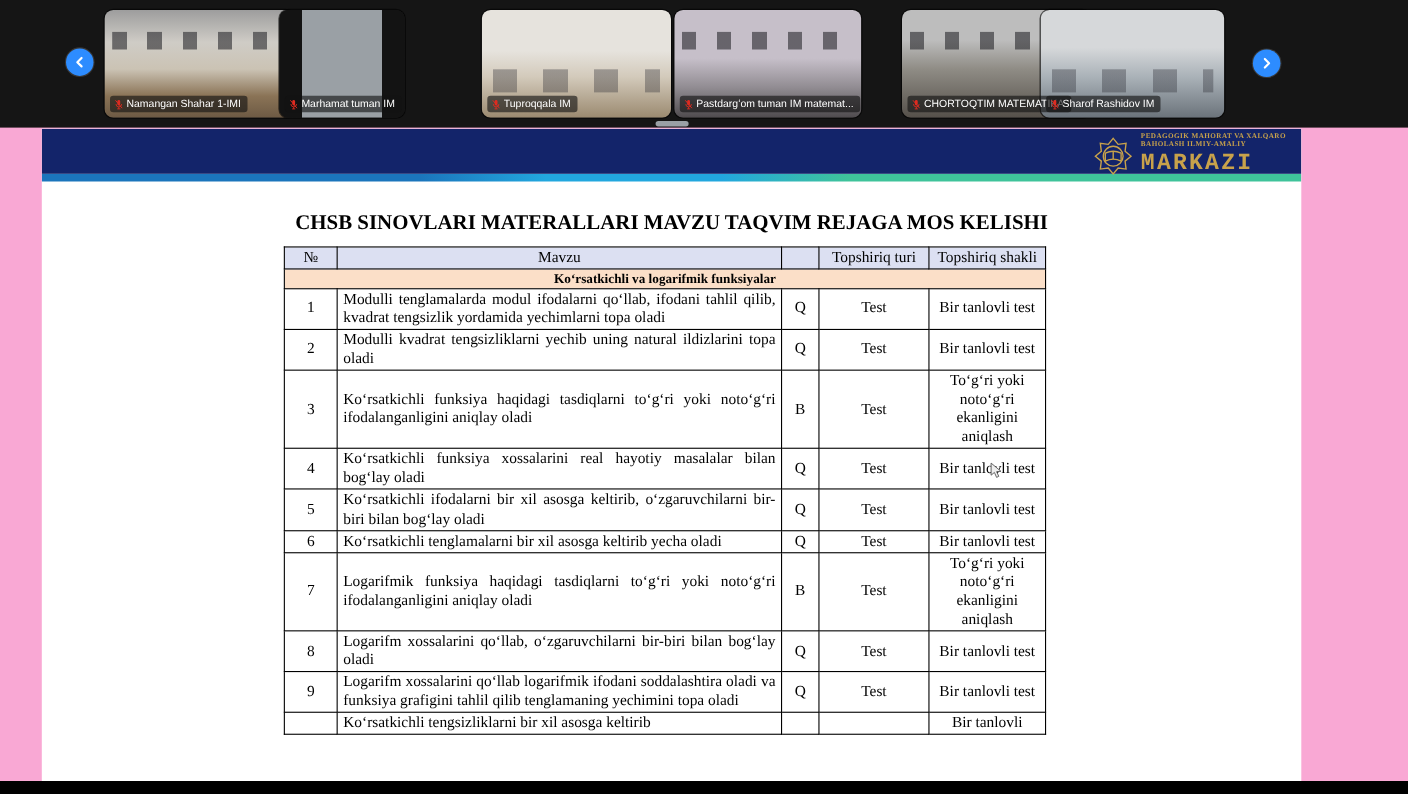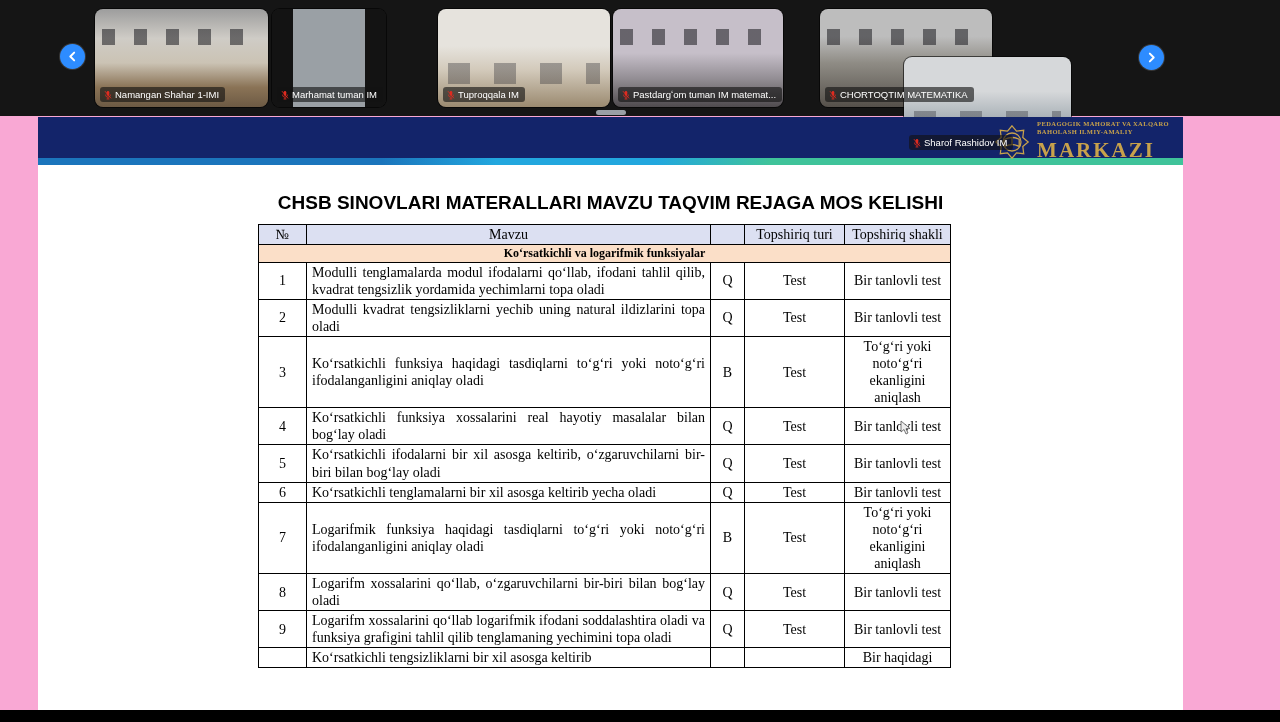--- a/index.html
+++ b/index.html
@@ -7,25 +7,25 @@
          font-family:"Liberation Sans",sans-serif;}
   
   #filmstrip{position:absolute;left:0;top:0;width:1280px;height:116px;background:#151515;}
   .nav-btn{position:absolute;width:25px;height:25px;border-radius:50%;background:#2D8CFF;
            display:flex;align-items:center;justify-content:center;cursor:pointer;box-shadow:0 0 0 1px rgba(255,255,255,.15);}
   #nav-prev{left:60px;top:44px;} #nav-next{left:1139px;top:45px;}
   .nav-btn svg{display:block;}
   .tile{position:absolute;top:9px;height:98px;border-radius:8px;overflow:hidden;background:#1d1d1d;
         box-shadow:0 0 0 1px rgba(0,0,0,.6);cursor:pointer;}
   .tile:nth-child(1){left:95px;width:173px;}
-  .tile:nth-child(2){left:272px;width:114px;}
+  .tile:nth-child(2){left:254px;width:114px;}
   .tile:nth-child(3){left:438px;width:172px;}
   .tile:nth-child(4){left:613px;width:170px;}
   .tile:nth-child(5){left:820px;width:172px;}
-  .tile:nth-child(6){left:904px;width:167px;margin-top:48px;}
+  .tile:nth-child(6){left:946px;width:167px;}
   .video{position:absolute;inset:0;}
   .v1 .video{background:linear-gradient(180deg,#9d9d9d 0%,#cfccc6 30%,#cbc3b4 55%,#8a7356 80%,#6d5a44 100%);}
   .v2 .video{background:linear-gradient(90deg,#131313 0 18%,#9aa0a5 18% 82%,#131313 82%),#131313;}
   .v3 .video{background:linear-gradient(180deg,#e6e3dd 0 38%,#d3cabb 62%,#9b8a70 100%);}
   .v4 .video{background:linear-gradient(180deg,#c6bfc9 0 45%,#918c92 72%,#4f4b4e 100%);}
   .v5 .video{background:linear-gradient(180deg,#bdbdbd 0 28%,#8f8c85 55%,#55504a 100%);}
   .v6 .video{background:linear-gradient(180deg,#d6d8da 0 35%,#aab2b8 62%,#6b737b 100%);}
   .v1 .video::after,.v4 .video::after,.v5 .video::after{content:"";position:absolute;top:20%;left:4%;right:4%;height:17%;
       background:repeating-linear-gradient(90deg,rgba(25,25,30,.55) 0 13px,transparent 13px 32px);}
   .v3 .video::after,.v6 .video::after{content:"";position:absolute;top:55%;left:6%;right:6%;height:22%;
@@ -36,22 +36,22 @@
   #drag-handle{position:absolute;left:596px;top:110px;width:30px;height:5px;border-radius:3px;background:#9aa0a6;cursor:grab;}
   
   #doc{position:absolute;left:38px;top:117px;width:1145px;height:593px;background:#ffffff;overflow:hidden;}
   #banner{height:41px;background:#13246A;position:relative;}
   #stripe{height:7px;background:linear-gradient(90deg,#1B75BC 0%,#1B75BC 30%,#22A7DE 40%,#22A7DE 54%,#3FC39A 64%,#3FC39A 100%);}
   #logo{position:absolute;right:14px;top:3px;display:flex;align-items:center;gap:7px;}
   #logo .org{display:flex;flex-direction:column;line-height:1.25;}
   #logo .org .small{font-size:6.5px;letter-spacing:.4px;color:#C8A24B;font-weight:bold;
         font-family:"Liberation Serif",serif;}
   #logo .org .big{font-size:21px;font-weight:bold;letter-spacing:2px;color:#C8A24B;
-        font-family:Liberation Serif, serif;margin-top:1px;}
-  #page-title{margin-top:26px;text-align:center;font-family:Liberation Sans, sans-serif;
+        font-family:Liberation Mono, monospace;margin-top:1px;}
+  #page-title{margin-top:26px;text-align:center;font-family:Liberation Serif, serif;
         font-weight:bold;font-size:19px;line-height:24px;color:#000;}
   table#topics{border-collapse:collapse;margin:9px 0 0 220px;width:692px;table-layout:fixed;
         font-family:"Liberation Serif",serif;font-size:14px;color:#000;}
   #topics th,#topics td{border:1px solid #000;padding:1px 5px;vertical-align:middle;line-height:1.22;}
   #topics thead th{background:#DCE0F2;font-weight:normal;text-align:center;}
   .section-row td{background:#FBDFC8;font-weight:bold;text-align:center;font-size:12px;padding:2px 4px;}
   td.c-no,td.c-belgi,td.c-turi,td.c-shakli{text-align:center;}
   td.c-mavzu{text-align:justify;}
   
   #bottom-bar{position:absolute;left:0;top:710px;width:1280px;height:12px;background:#000;}
@@ -250,21 +250,21 @@
     <td class="c-mavzu">Logarifm xossalarini qoʻllab logarifmik ifodani soddalashtira oladi va funksiya grafigini tahlil qilib tenglamaning yechimini topa oladi</td>
     <td class="c-belgi">Q</td>
     <td class="c-turi">Test</td>
     <td class="c-shakli">Bir tanlovli test</td>
   </tr>
           <tr>
     <td class="c-no"></td>
     <td class="c-mavzu">Koʻrsatkichli tengsizliklarni bir xil asosga keltirib</td>
     <td class="c-belgi"></td>
     <td class="c-turi"></td>
-    <td class="c-shakli">Bir haqidagi</td>
+    <td class="c-shakli">Bir tanlovli</td>
   </tr>
         </tbody>
     </table>
   </div>
 
   <svg id="cursor" width="13" height="16" viewBox="0 0 13 16">
     <path d="M1 1 L1 12 L4 9.5 L6 14 L8 13 L6 8.8 L10 8.5 Z" fill="#eee" stroke="#555" stroke-width="0.8"></path>
   </svg>
 
   <div id="bottom-bar"></div>

